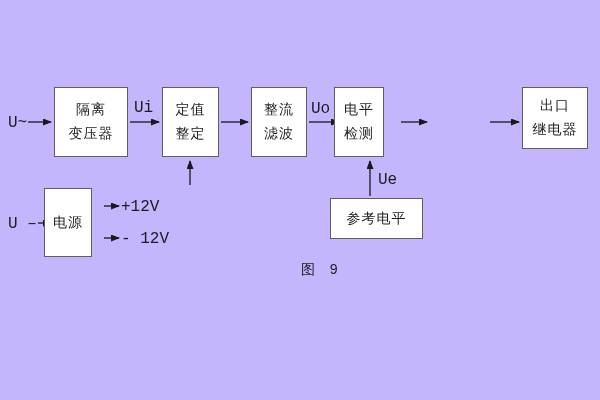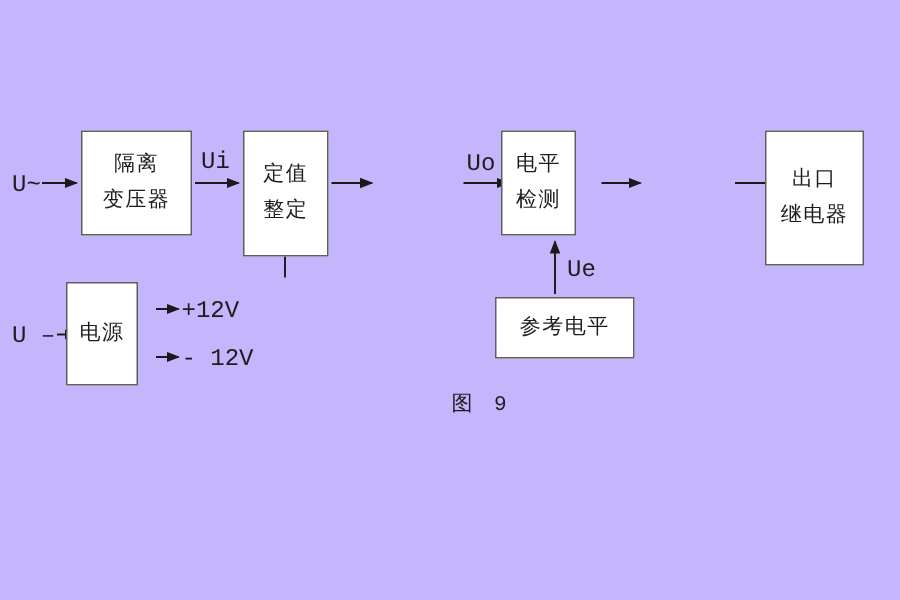--- a/index.html
+++ b/index.html
@@ -72,33 +72,37 @@
     <line x1="190" y1="185" x2="190" y2="161" stroke="#1a1a1a" stroke-width="1.3" marker-end="url(#ah)"></line>
 
     <line x1="370" y1="196" x2="370" y2="161" stroke="#1a1a1a" stroke-width="1.3" marker-end="url(#ah)"></line>
   </svg>
 
   <div class="block" style="left:54px;top:87px;width:74px;height:70px">
     <span>隔离</span>
     <span>变压器</span>
   </div>
 
-  <div class="block" style="left:162px;top:87px;width:57px;height:84px">
+  <div class="block" style="left:162px;top:87px;width:57px;height:70px">
     <span>定值</span>
     <span>整定</span>
   </div>
 
+  <div class="block" style="left:251px;top:87px;width:56px;height:70px">
+    <span>整流</span>
+    <span>滤波</span>
+  </div>
 
   <div class="block" style="left:334px;top:87px;width:50px;height:70px">
     <span>电平</span>
     <span>检测</span>
   </div>
 
 
-  <div class="block" style="left:510px;top:87px;width:66px;height:90px">
+  <div class="block" style="left:522px;top:87px;width:66px;height:62px">
     <span>出口</span>
     <span>继电器</span>
   </div>
 
   <div class="block" style="left:44px;top:188px;width:48px;height:69px">
     <span>电源</span>
   </div>
 
 
   <div class="block" style="left:330px;top:198px;width:93px;height:41px">

